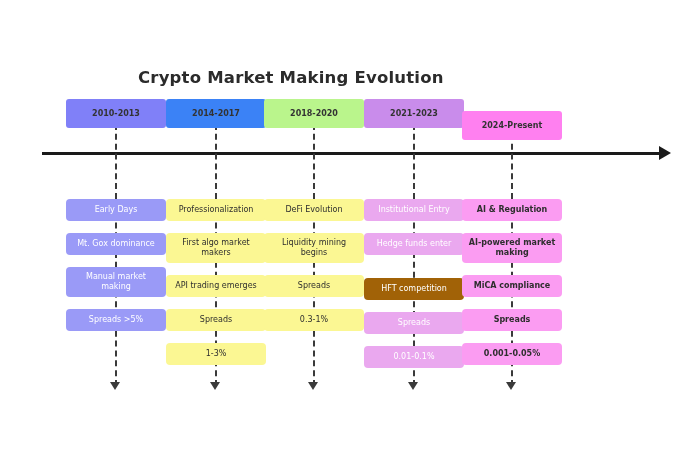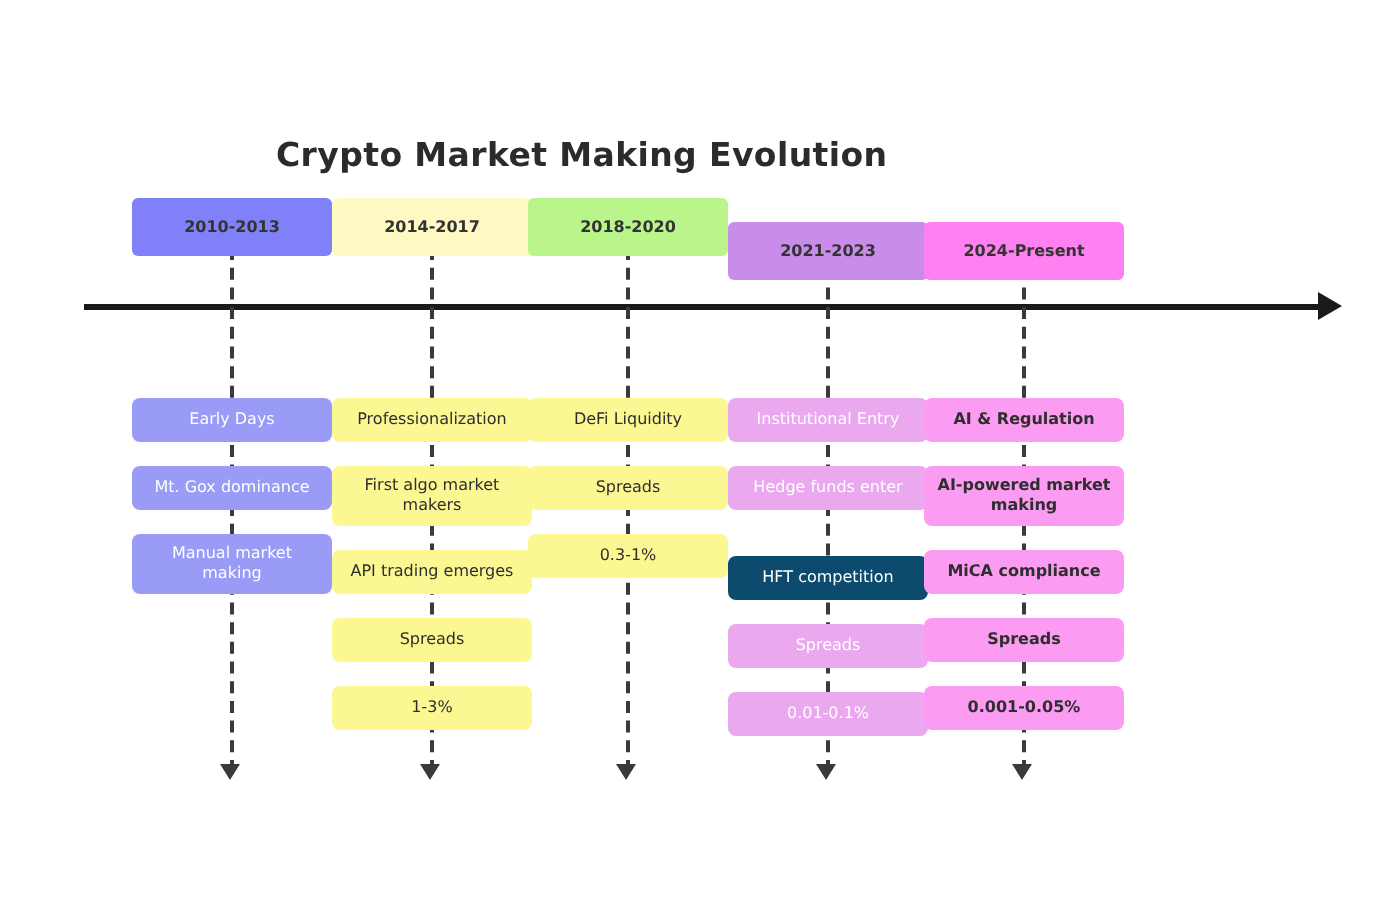--- a/index.html
+++ b/index.html
@@ -131,52 +131,54 @@
 
   <div id="columns-root">
       <div class="column" style="left: 66px;">
         <div class="connector"></div>
         <div class="connector-arrow"></div>
         <div class="era-header" style="background: rgb(128, 128, 248);">2010-2013</div>
         <div class="items" style="top: 183px;">
           <div class="item" style="background: rgb(154, 154, 247); color: rgb(255, 255, 255);">Early Days</div>
           <div class="item" style="background: rgb(154, 154, 247); color: rgb(255, 255, 255);">Mt. Gox dominance</div>
           <div class="item two-line" style="background: rgb(154, 154, 247); color: rgb(255, 255, 255);">Manual market making</div>
+          <div class="item" style="background: rgb(154, 154, 247); color: rgb(255, 255, 255);">Spreads &gt;5%</div>
         </div>
       </div>
       <div class="column" style="left: 166px;">
         <div class="connector"></div>
         <div class="connector-arrow"></div>
-        <div class="era-header" style="background: #fef9c3;">2014-2017</div>
+        <div class="era-header" style="background: #3b82f6;">2014-2017</div>
         <div class="items" style="top: 183px;">
           <div class="item" style="background: rgb(251, 247, 147); color: rgb(46, 46, 46);">Professionalization</div>
           <div class="item two-line" style="background: rgb(251, 247, 147); color: rgb(46, 46, 46);">First algo market makers</div>
           <div class="item" style="background: rgb(251, 247, 147); color: rgb(46, 46, 46);">API trading emerges</div>
           <div class="item" style="background: rgb(251, 247, 147); color: rgb(46, 46, 46);">Spreads</div>
           <div class="item" style="background: rgb(251, 247, 147); color: rgb(46, 46, 46);">1-3%</div>
         </div>
       </div>
       <div class="column" style="left: 264px;">
         <div class="connector"></div>
         <div class="connector-arrow"></div>
         <div class="era-header" style="background: rgb(186, 245, 140);">2018-2020</div>
         <div class="items" style="top: 183px;">
-          <div class="item" style="background: rgb(251, 247, 147); color: rgb(46, 46, 46);">DeFi Liquidity</div>
+          <div class="item" style="background: rgb(251, 247, 147); color: rgb(46, 46, 46);">DeFi Evolution</div>
+          <div class="item two-line" style="background: rgb(251, 247, 147); color: rgb(46, 46, 46);">Liquidity mining begins</div>
           <div class="item" style="background: rgb(251, 247, 147); color: rgb(46, 46, 46);">Spreads</div>
           <div class="item" style="background: rgb(251, 247, 147); color: rgb(46, 46, 46);">0.3-1%</div>
         </div>
       </div>
       <div class="column" style="left: 364px;">
         <div class="connector"></div>
         <div class="connector-arrow"></div>
-        <div class="era-header" style="background: rgb(201, 140, 235); margin-top: 12px;">2021-2023</div>
+        <div class="era-header" style="background: rgb(201, 140, 235);">2021-2023</div>
         <div class="items" style="top: 183px;">
           <div class="item" style="background: rgb(234, 168, 239); color: rgb(255, 255, 255);">Institutional Entry</div>
           <div class="item" style="background: rgb(234, 168, 239); color: rgb(255, 255, 255);">Hedge funds enter</div>
-          <div class="item" style="background: #0c4a6e; color: rgb(255, 255, 255); margin-top: 23px;">HFT competition</div>
+          <div class="item" style="background: #a16207; color: rgb(255, 255, 255); margin-top: 23px;">HFT competition</div>
           <div class="item" style="background: rgb(234, 168, 239); color: rgb(255, 255, 255);">Spreads</div>
           <div class="item" style="background: rgb(234, 168, 239); color: rgb(255, 255, 255);">0.01-0.1%</div>
         </div>
       </div>
       <div class="column" style="left: 462px;">
         <div class="connector"></div>
         <div class="connector-arrow"></div>
         <div class="era-header" style="background: rgb(255, 128, 240); margin-top: 12px;">2024-Present</div>
         <div class="items" style="top: 183px; font-weight: bold;">
           <div class="item" style="background: rgb(251, 156, 242); color: rgb(46, 46, 46);">AI &amp; Regulation</div>

